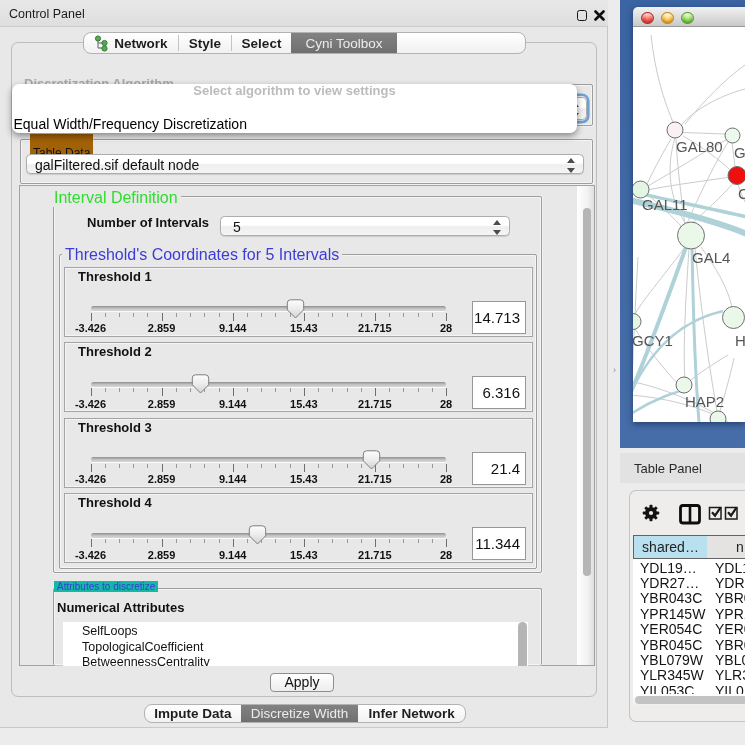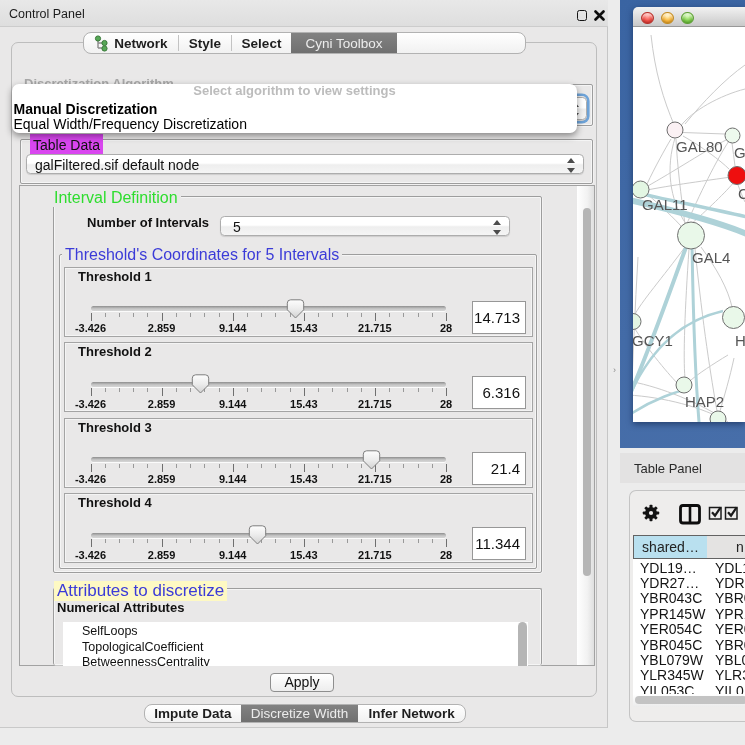--- a/index.html
+++ b/index.html
@@ -98,21 +98,21 @@
 
 <div class="abs" style="left:500px; top:96px; width:87px; height:25px; border-radius:5px; box-shadow:0 0 0 2.6px #6ea3d8;"></div>
 <div class="abs combo" style="left:500px; top:97px; width:87px; height:23px;">
   <div class="arrows" style="right:6px; top:3.5px; height:16px;">
       <i class="up"></i>
       <i class="dn"></i>
     </div>
 </div>
 
 <div class="abs group" id="tdgroup" style="left:20px; top:139px; width:573px; height:45px;"></div>
-<div class="abs" style="left:30px; top:133.5px; font-size:14px; color:#111; background:#d946ef; padding:3px 3px;">Table Data</div>
+<div class="abs" style="left:30px; top:133.5px; font-size:12px; color:#111; background:#a16207; padding:12px 3px;">Table Data</div>
 <div class="abs combo" style="left:26px; top:154px; width:558px; height:20px;">
   <span class="ct">galFiltered.sif default node</span>
   <div class="arrows" style="right:7px; top:2.5px; height:15px;">
       <i class="up"></i>
       <i class="dn"></i>
     </div>
 </div>
 
 <div class="abs" id="scrollpane" style="left:19px; top:185px; width:576px; height:481px; border:1px solid #a2a2a2; background:#e9e8e8;"></div>
 <div class="abs vsb" style="left:577px; top:186px; width:17px; height:479px;"></div>
@@ -290,39 +290,38 @@
       <div class="tlab" style="left:309.9px;">21.715</div>
       <div class="tlab" style="left:381.0px;">28</div>
       <div class="thumb" style="left:183.1px;"><svg width="19" height="20" viewBox="0 0 19 20">
           <path d="M4.7,0.8 h9.6 a3.4,3.4 0 0 1 3.4,3.4 v6.6 L9.5,19 L1.3,10.8 v-6.6 a3.4,3.4 0 0 1 3.4,-3.4 z" fill="url(#thg)" stroke="#7e7e7e" stroke-width="1"></path>
         </svg></div>
       <div class="vbox">11.344</div>
     </div>
   </div>
 
 <div class="abs group" style="left:53px; top:588px; width:489px; height:77px; border-bottom:none;"></div>
-<div class="abs" style="left:54px; top:581px; font-size:17px; color:#3b3bd8; background:#fef9c3; padding:0 3px;">Attributes to discretize</div>
+<div class="abs" style="left:54px; top:581px; font-size:10px; color:#3b3bd8; background:#14b8a6; padding:0 3px;">Attributes to discretize</div>
 <div class="abs" style="left:57px; top:600px; font-size:13px; font-weight:bold; color:#111;">Numerical Attributes</div>
 <div class="abs" style="left:63px; top:622px; width:465px; height:44px; background:#fff; overflow:hidden;">
   <div style="padding:2px 0 0 19px; font-size:12.5px; color:#111; line-height:15.5px;">SelfLoops<br>TopologicalCoefficient<br>BetweennessCentrality</div>
 </div>
 <div class="sbthumb" style="left:518px; top:622px; width:9px; height:44px; border-radius:4.5px 4.5px 0 0;"></div>
 
 <div class="abs" style="left:270px; top:673px; width:64px; height:19px; border:1px solid #8e8e8e; border-radius:4px; background:linear-gradient(#ffffff,#ededed); font-size:14px; color:#111; text-align:center; line-height:17px;">Apply</div>
 <div class="abs segbar" id="bottabs">
   <div class="seg" style="width:96px;">Impute Data</div>
   <div class="seg sel" style="width:118px;">Discretize Width</div>
   <div class="seg" style="width:107px;">Infer Network</div>
 </div>
 
 <div class="abs" id="popup" style="left:12px; top:75px; z-index:50;">
   <div style="position:absolute; left:8px; top:1px; font-size:13px; font-weight:bold; color:#a8a8a8; white-space:nowrap; background:#e9e8e8; padding:0 4px;">Discretization Algorithm</div>
   <div style="position:absolute; left:0; top:9px; width:565px; height:49px; background:#fff; border-radius:7px; box-shadow:0 3px 7px rgba(0,0,0,.42);">
     <div style="position:absolute; left:0; top:-1.5px; width:100%; text-align:center; font-size:13px; font-weight:bold; color:#bcbcbc;">Select algorithm to view settings</div>
-    <div style="position:absolute; left:1.5px; top:17px; font-size:14px; font-weight:bold; color:#000;">Manual Discretization</div>
     <div style="position:absolute; left:1.5px; top:32px; font-size:14px; color:#000;">Equal Width/Frequency Discretization</div>
   </div>
 </div>
 
 <div class="abs" style="left:613px; top:365px; font-size:9px; color:#8a8a8a;">›</div>
 
 <div class="abs" id="netpanel"></div>
 <div class="abs" id="macwin">
   <div class="abs" id="mactitle">
     <div class="light" style="left:8px;  background:radial-gradient(circle at 50% 30%, #ff9a94 12%, #ee4a43 55%, #c52e27);border:0.5px solid #b4312b;"></div>

